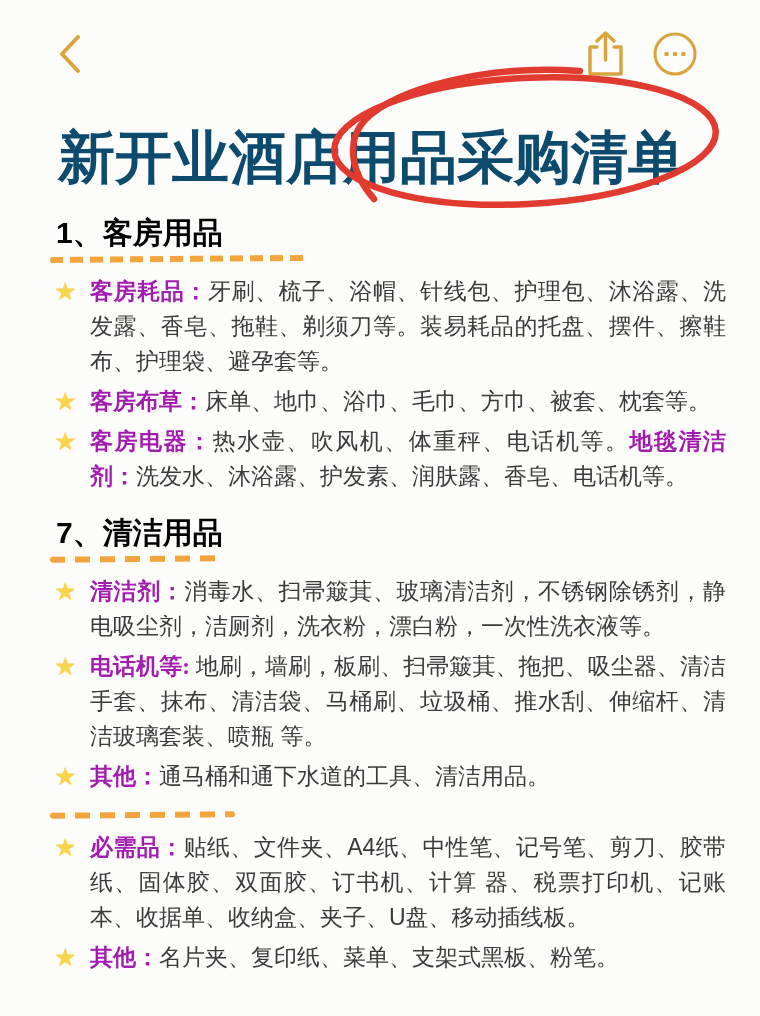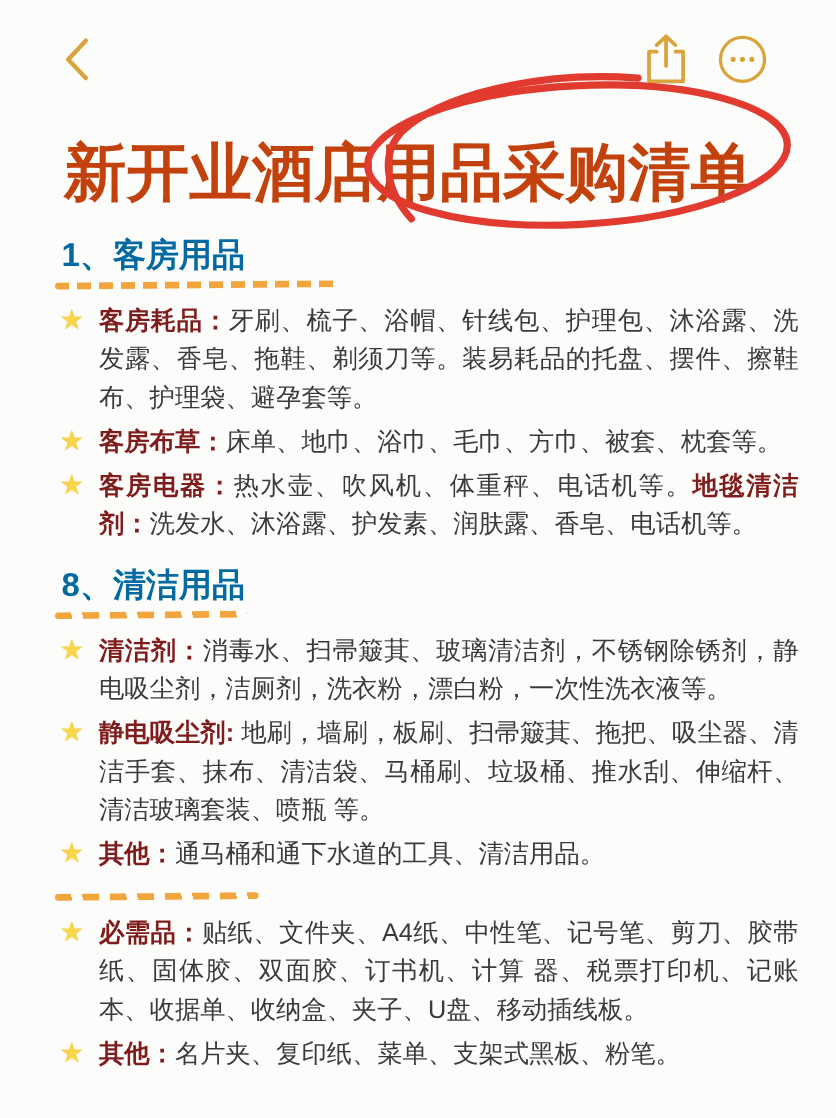--- a/index.html
+++ b/index.html
@@ -16,52 +16,52 @@
     padding:28px 62px 0 56px;height:52px;
   }
   .icon-btn{background:none;border:none;padding:0;cursor:pointer;line-height:0;}
   .topbar .spacer{flex:1;}
   .topbar .icon-btn + .icon-btn{margin-left:24px;}
   
   .title-wrap{position:relative;}
   .note-title{
     margin:40px 30px 0 58px;
     font-size:57px;font-weight:900;line-height:74px;
-    color:#c2410c;white-space:nowrap;letter-spacing:0;
+    color:#0c4a6e;white-space:nowrap;letter-spacing:0;
   }
   .red-circle{
     position:absolute;left:320px;top:-58px;
     width:410px;height:154px;pointer-events:none;
   }
   
   .section{margin-top:18px;}
   .section-heading{
     margin:0 0 0 56px;
-    font-size:30px;font-weight:800;line-height:42px;color:#0369a1;
+    font-size:30px;font-weight:800;line-height:42px;color:#000000;
   }
   .dash-underline{
     height:6px;margin:2px 0 12px 50px;border-radius:3px;
     transform:rotate(-0.5deg);
   }
   .dash-s1{width:260px;background:repeating-linear-gradient(90deg,#f2a43d 0 13px,rgba(0,0,0,0) 13px 20px);}
   .dash-s2{width:175px;background:repeating-linear-gradient(90deg,#f2a43d 0 15px,rgba(0,0,0,0) 15px 25px);}
   .dash-s3{width:185px;background:repeating-linear-gradient(90deg,#f2a43d 0 15px,rgba(0,0,0,0) 15px 25px);}
   
   .item-list{list-style:none;margin:0;padding:0 34px 0 54px;}
   .item{display:flex;margin-bottom:5px;}
   .star-icon{
     flex:0 0 36px;width:36px;
     font-size:25px;line-height:35px;color:#f8d54b;
     text-shadow:0 0 1px #eec23a;
   }
   .item-text{
     flex:1;font-size:23px;line-height:35px;color:#3a3a3a;
     text-align:justify;
   }
-  .seg-label{font-weight:700;color:#7f1d1d;}
+  .seg-label{font-weight:700;color:#a21caf;font-family:Liberation Serif, serif;}
   svg .gold-stroke{stroke:#d9a43c;fill:none;stroke-linecap:round;stroke-linejoin:round;}
 </style>
 </head>
 <body>
 
 <div class="topbar">
   <button class="icon-btn">
     <span>
       <svg width="27" height="42" viewBox="0 0 27 42">
         <path class="gold-stroke" d="M22 4 L6 21 L22 38" stroke-width="4"></path>
@@ -111,30 +111,30 @@
       <div class="item-text"><span class="seg-label">客房布草：</span><span>床单、地巾、浴巾、毛巾、方巾、被套、枕套等。</span></div>
     </li>
     <li class="item">
       <span class="star-icon">★</span>
       <div class="item-text"><span class="seg-label">客房电器：</span><span>热水壶、吹风机、体重秤、电话机等。</span><span class="seg-label">地毯清洁剂：</span><span>洗发水、沐浴露、护发素、润肤露、香皂、电话机等。</span></div>
     </li>
   </ul>
 </div>
 
 <div class="section">
-  <h2 class="section-heading">8、清洁用品</h2>
+  <h2 class="section-heading">7、清洁用品</h2>
   <div class="dash-underline dash-s2"></div>
   <ul class="item-list">
     <li class="item">
       <span class="star-icon">★</span>
       <div class="item-text"><span class="seg-label">清洁剂：</span><span>消毒水、扫帚簸萁、玻璃清洁剂，不锈钢除锈剂，静电吸尘剂，洁厕剂，洗衣粉，漂白粉，一次性洗衣液等。</span></div>
     </li>
     <li class="item">
       <span class="star-icon">★</span>
-      <div class="item-text"><span class="seg-label">静电吸尘剂: </span><span>地刷，墙刷，板刷、扫帚簸萁、拖把、吸尘器、清洁手套、抹布、清洁袋、马桶刷、垃圾桶、推水刮、伸缩杆、清洁玻璃套装、喷瓶 等。</span></div>
+      <div class="item-text"><span class="seg-label">电话机等: </span><span>地刷，墙刷，板刷、扫帚簸萁、拖把、吸尘器、清洁手套、抹布、清洁袋、马桶刷、垃圾桶、推水刮、伸缩杆、清洁玻璃套装、喷瓶 等。</span></div>
     </li>
     <li class="item">
       <span class="star-icon">★</span>
       <div class="item-text"><span class="seg-label">其他：</span><span>通马桶和通下水道的工具、清洁用品。</span></div>
     </li>
   </ul>
 </div>
 
 <div class="section">
   <div class="dash-underline dash-s3"></div>

